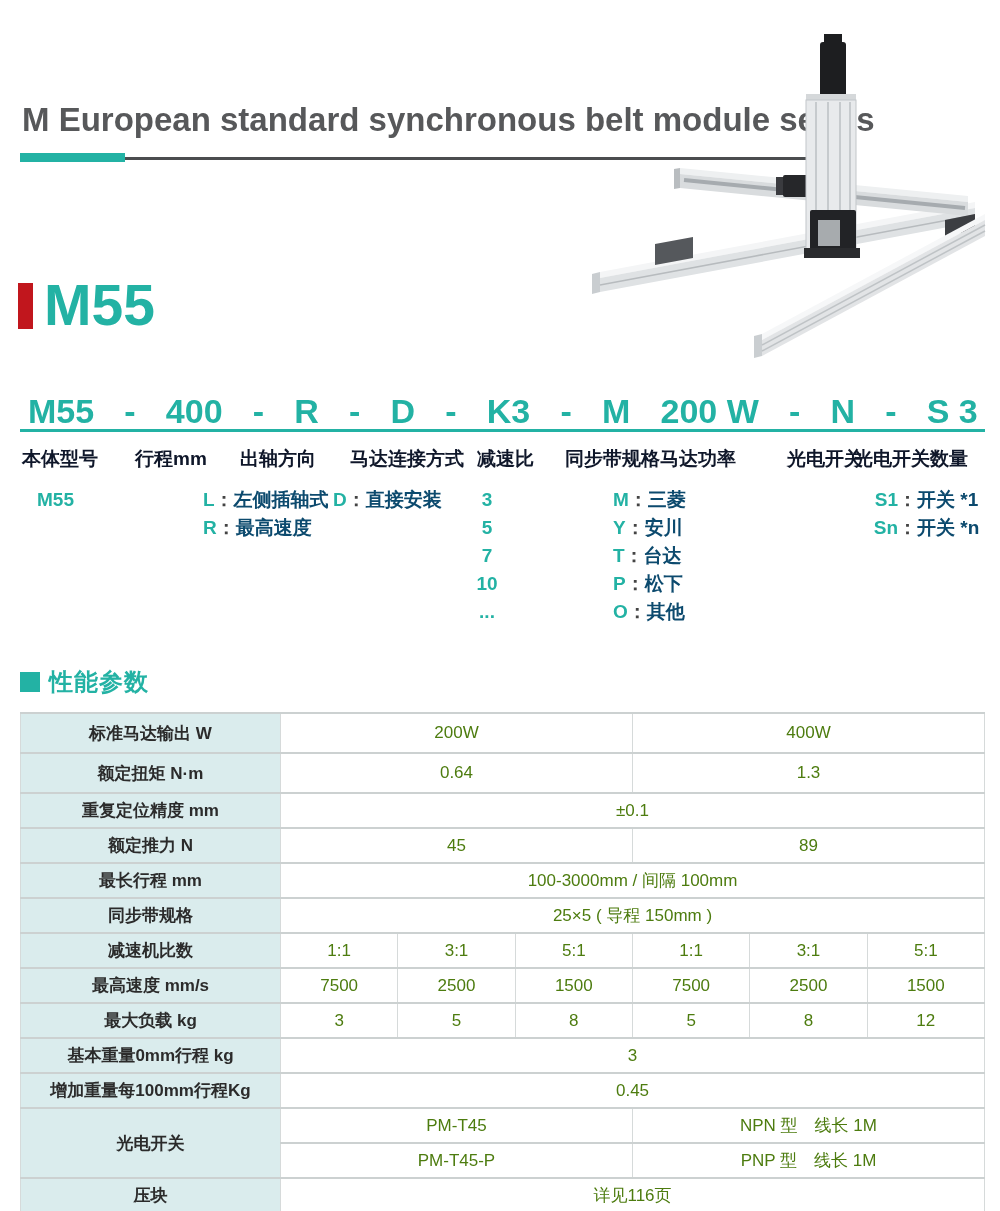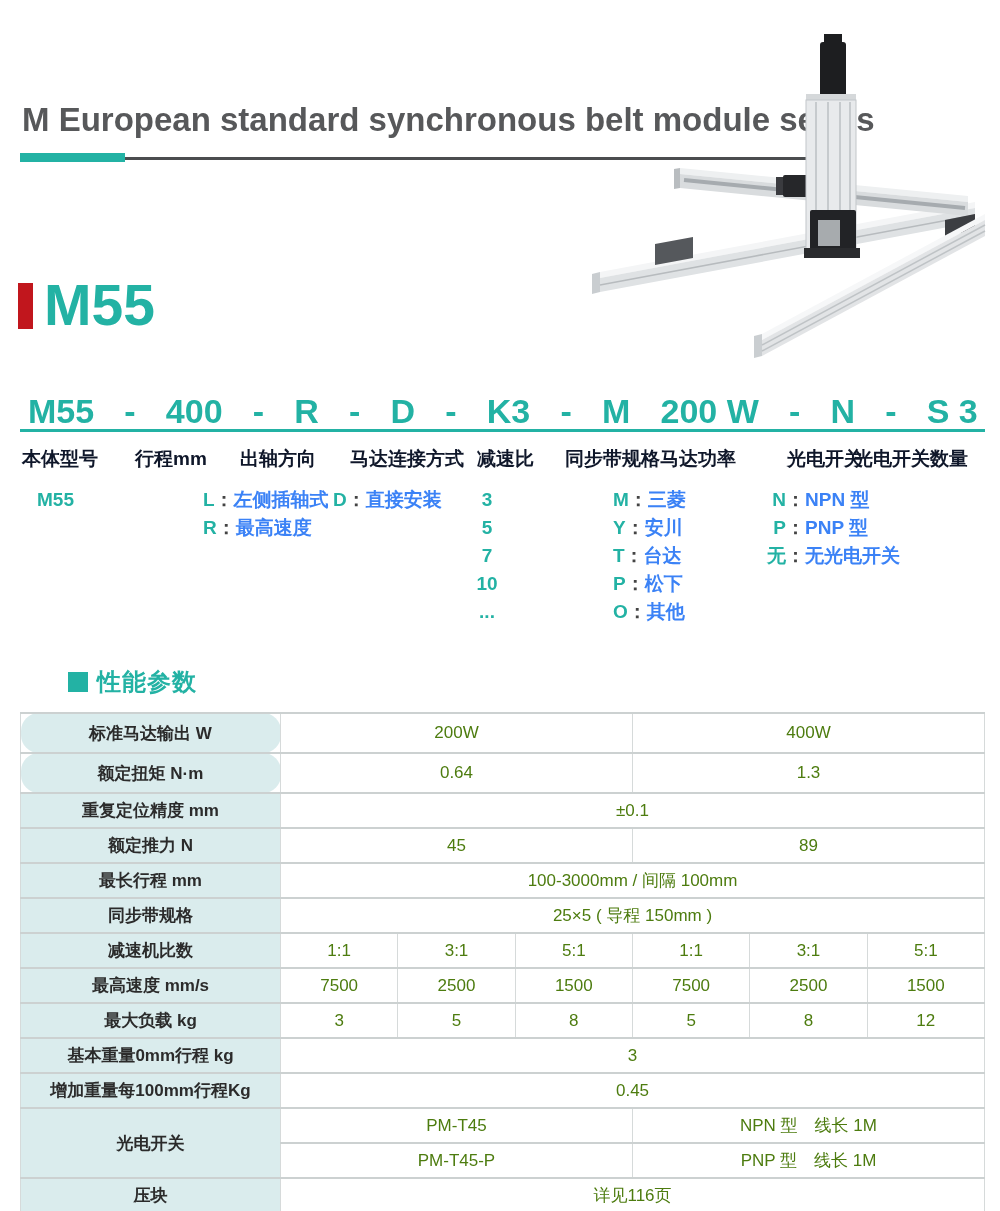--- a/index.html
+++ b/index.html
@@ -23,39 +23,39 @@
   
   .code-row{position:absolute;left:28px;top:392px;width:950px;display:flex;justify-content:space-between;font-size:34px;font-weight:800;color:#23b2a4;white-space:nowrap;}
   .code-underline{position:absolute;left:20px;top:429px;width:965px;height:3px;background:#23b2a4;}
   .code-labels{position:absolute;left:0;top:446px;height:24px;}
   .code-labels span{position:absolute;font-size:19px;font-weight:700;color:#0f172a;white-space:nowrap;}
 
   
   .opt-col{position:absolute;top:486px;font-size:19px;line-height:28px;color:#333;white-space:nowrap;}
   .opt-key{color:#23b2a4;font-weight:700;}
   .opt-sep{color:#444;font-weight:600;}
-  .opt-txt{color:#3b82f6;font-weight:600;}
+  .opt-txt{color:#0c4a6e;font-weight:600;}
   #opt-model{left:37px;color:#23b2a4;font-weight:700;}
   #opt-shaft{left:203px;}
   #opt-mount{left:333px;}
   #opt-ratio{left:460px;width:54px;text-align:center;color:#23b2a4;font-weight:700;}
   #opt-brand{left:565px;margin-left:48px;}
   #opt-sensor{left:752px;}
   #opt-sensor .opt-key{display:inline-block;width:34px;text-align:right;}
   #opt-qty{left:872px;}
   #opt-qty .opt-key{display:inline-block;width:26px;text-align:right;}
 
   
-  .perf-head{position:absolute;left:20px;top:666px;display:flex;align-items:center;gap:9px;margin-left:48px;}
+  .perf-head{position:absolute;left:20px;top:666px;display:flex;align-items:center;gap:9px;}
   .perf-head .sq{width:20px;height:20px;background:#23b2a4;display:inline-block;}
   .perf-head .ptitle{font-size:24px;font-weight:800;color:#23b2a4;letter-spacing:1px;}
 
   table.perf{position:absolute;left:20px;top:712px;width:965px;border-collapse:collapse;table-layout:fixed;}
   table.perf td{height:31px;text-align:center;vertical-align:middle;font-size:17px;color:#4d7c0f;background:#ffffff;border-top:2px solid #ccd1d1;border-bottom:2px solid #ccd1d1;border-left:1px solid #d6dada;border-right:1px solid #d6dada;padding:1px 2px;}
-  table.perf tr.tall td{height:36px;border-radius:18px;}
+  table.perf tr.tall td{height:36px;}
   table.perf td.lbl{background:#daeced;font-weight:600;color:#2b2b2b;}
   col.c0{width:260px;}
 </style>
 </head>
 <body>
 
 <div class="page">
 
   <div class="title-en">M European standard synchronous belt module series</div>
   <div class="rule-teal"></div>
@@ -166,26 +166,25 @@
   </div>
 
   <div id="opt-brand" class="opt-col">
     <div><span class="opt-key">M</span><span class="opt-sep">：</span><span class="opt-txt">三菱</span></div>
     <div><span class="opt-key">Y</span><span class="opt-sep">：</span><span class="opt-txt">安川</span></div>
     <div><span class="opt-key">T</span><span class="opt-sep">：</span><span class="opt-txt">台达</span></div>
     <div><span class="opt-key">P</span><span class="opt-sep">：</span><span class="opt-txt">松下</span></div>
     <div><span class="opt-key">O</span><span class="opt-sep">：</span><span class="opt-txt">其他</span></div>
   </div>
 
-  <div id="opt-sensor" class="opt-col">
-    <div><span class="opt-key">N</span><span class="opt-sep">：</span><span class="opt-txt">NPN 型</span></div>
-    <div><span class="opt-key">P</span><span class="opt-sep">：</span><span class="opt-txt">PNP 型</span></div>
-    <div><span class="opt-key">无</span><span class="opt-sep">：</span><span class="opt-txt">无光电开关</span></div>
-  </div>
-
+
+  <div id="opt-qty" class="opt-col">
+    <div><span class="opt-key">S1</span><span class="opt-sep">：</span><span class="opt-txt">开关 *1</span></div>
+    <div><span class="opt-key">Sn</span><span class="opt-sep">：</span><span class="opt-txt">开关 *n</span></div>
+  </div>
 
   <div class="perf-head">
     <span class="sq"></span>
     <span class="ptitle">性能参数</span>
   </div>
 
   <table class="perf">
     <colgroup>
         <col class="c0">
         <col>

